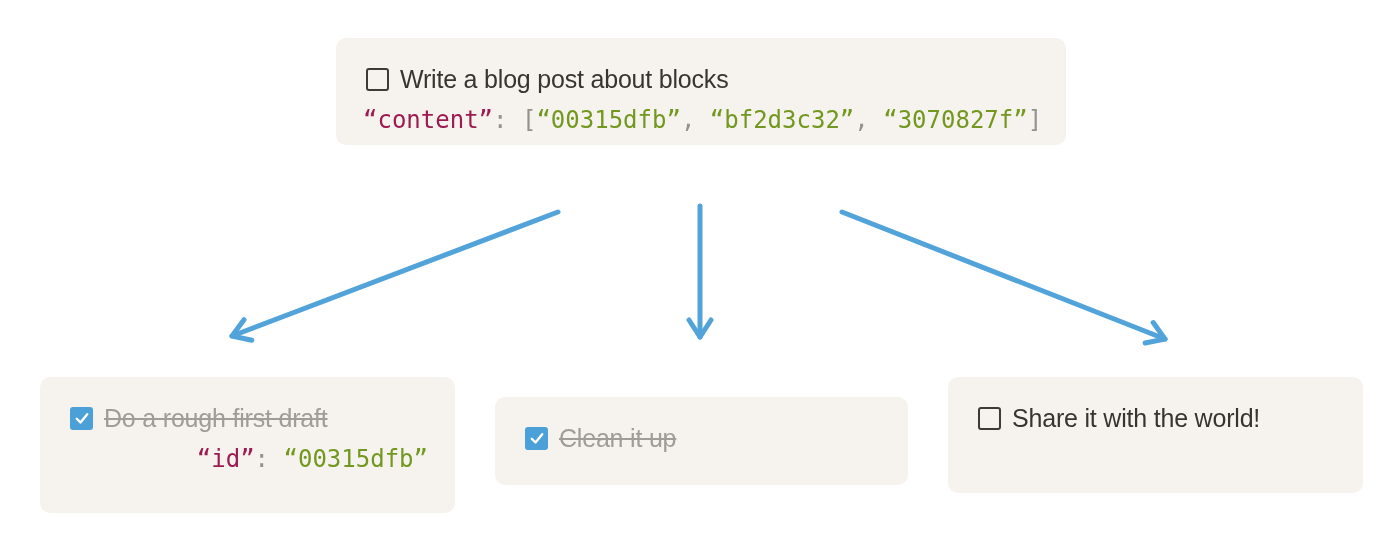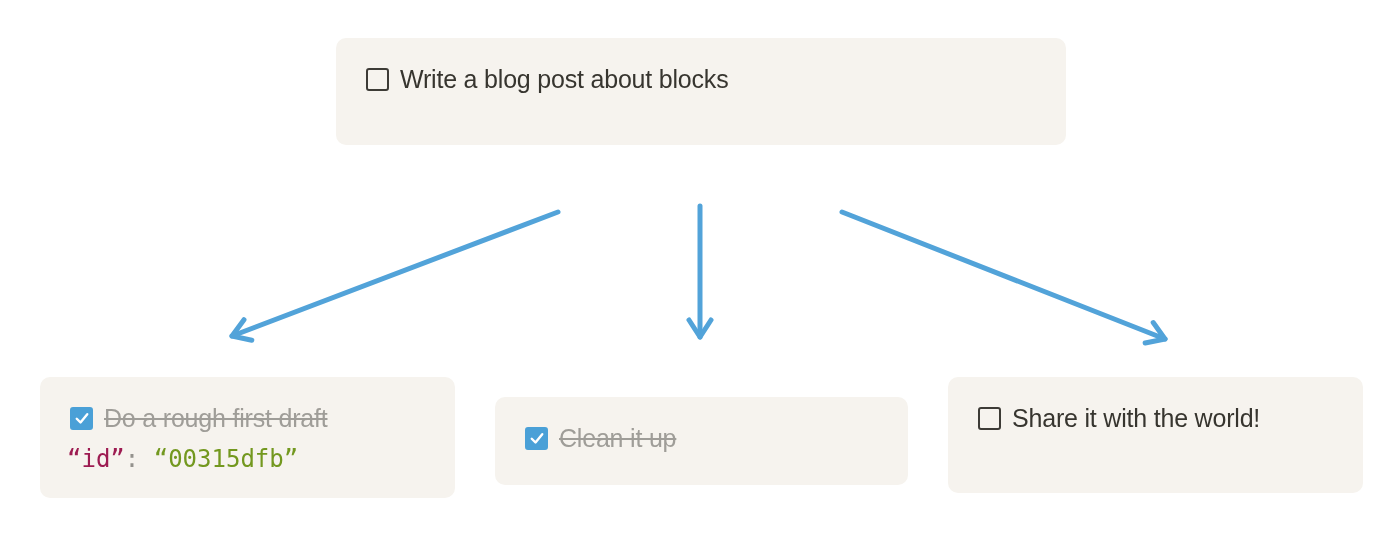--- a/index.html
+++ b/index.html
@@ -4,21 +4,21 @@
 <style>
   html,body{margin:0;padding:0;background:var(--page_bg,#ffffff);}
   .stage{position:relative;width:1400px;height:544px;overflow:hidden;
          font-family:"Liberation Sans",sans-serif;}
   .arrows{position:absolute;left:0;top:0;width:1400px;height:544px;pointer-events:none;}
   .arrows line{stroke:var(--arrow_blue,#52a3d9);stroke-width:5;stroke-linecap:round;}
   .arrows marker path{stroke:var(--arrow_blue,#52a3d9);}
   .card{position:absolute;background:var(--box_bg,#f6f3ee);border-radius:10px;
         padding:24px 27px;box-sizing:border-box;}
   .parent{left:336px;top:38px;width:730px;height:107px;}
-  .child-1{left:40px;top:377px;width:415px;height:121px;}
+  .child-1{left:40px;top:377px;width:415px;height:136px;text-align:right;}
   .child-2{left:495px;top:397px;width:413px;height:88px;}
   .child-3{left:948px;top:377px;width:415px;height:116px;}
   .todo{display:flex;align-items:center;gap:11px;margin:2px 0 11px 3px;}
   .checkbox{width:23px;height:23px;flex:none;box-sizing:border-box;
             border:2.5px solid var(--checkbox_border,#3d3b36);border-radius:3px;
             display:flex;align-items:center;justify-content:center;background:transparent;
             cursor:pointer;}
   .todo.checked .checkbox{background:var(--checkbox_blue,#4aa0d7);
                           border-color:var(--checkbox_blue,#4aa0d7);}
   .check-icon{display:none;width:18px;height:18px;}
@@ -47,20 +47,21 @@
     <line x1="558" y1="212" x2="232" y2="336" marker-end="url(#ah)"></line>
     <line x1="700" y1="206" x2="700" y2="337" marker-end="url(#ah)"></line>
     <line x1="842" y1="212" x2="1165" y2="339" marker-end="url(#ah)"></line>
   </svg>
 
   <section class="card parent">
     <div class="todo">
       <span class="checkbox"></span>
       <span class="todo-label">Write a blog post about blocks</span>
     </div>
+    <div class="code"><span class="k">“content”</span><span class="p">: </span><span class="p">[</span><span class="s">“00315dfb”</span><span class="p">, </span><span class="s">“bf2d3c32”</span><span class="p">, </span><span class="s">“3070827f”</span><span class="p">]</span></div>
   </section>
 
   <section class="card child-1">
     <div class="todo checked">
       <span class="checkbox">
           <svg class="check-icon" viewBox="0 0 24 24">
             <polyline points="5,13 10,18 19,7" fill="none" stroke="#ffffff" stroke-width="3.2" stroke-linecap="round" stroke-linejoin="round"></polyline>
           </svg>
         </span>
       <span class="todo-label">Do a rough first draft</span>

